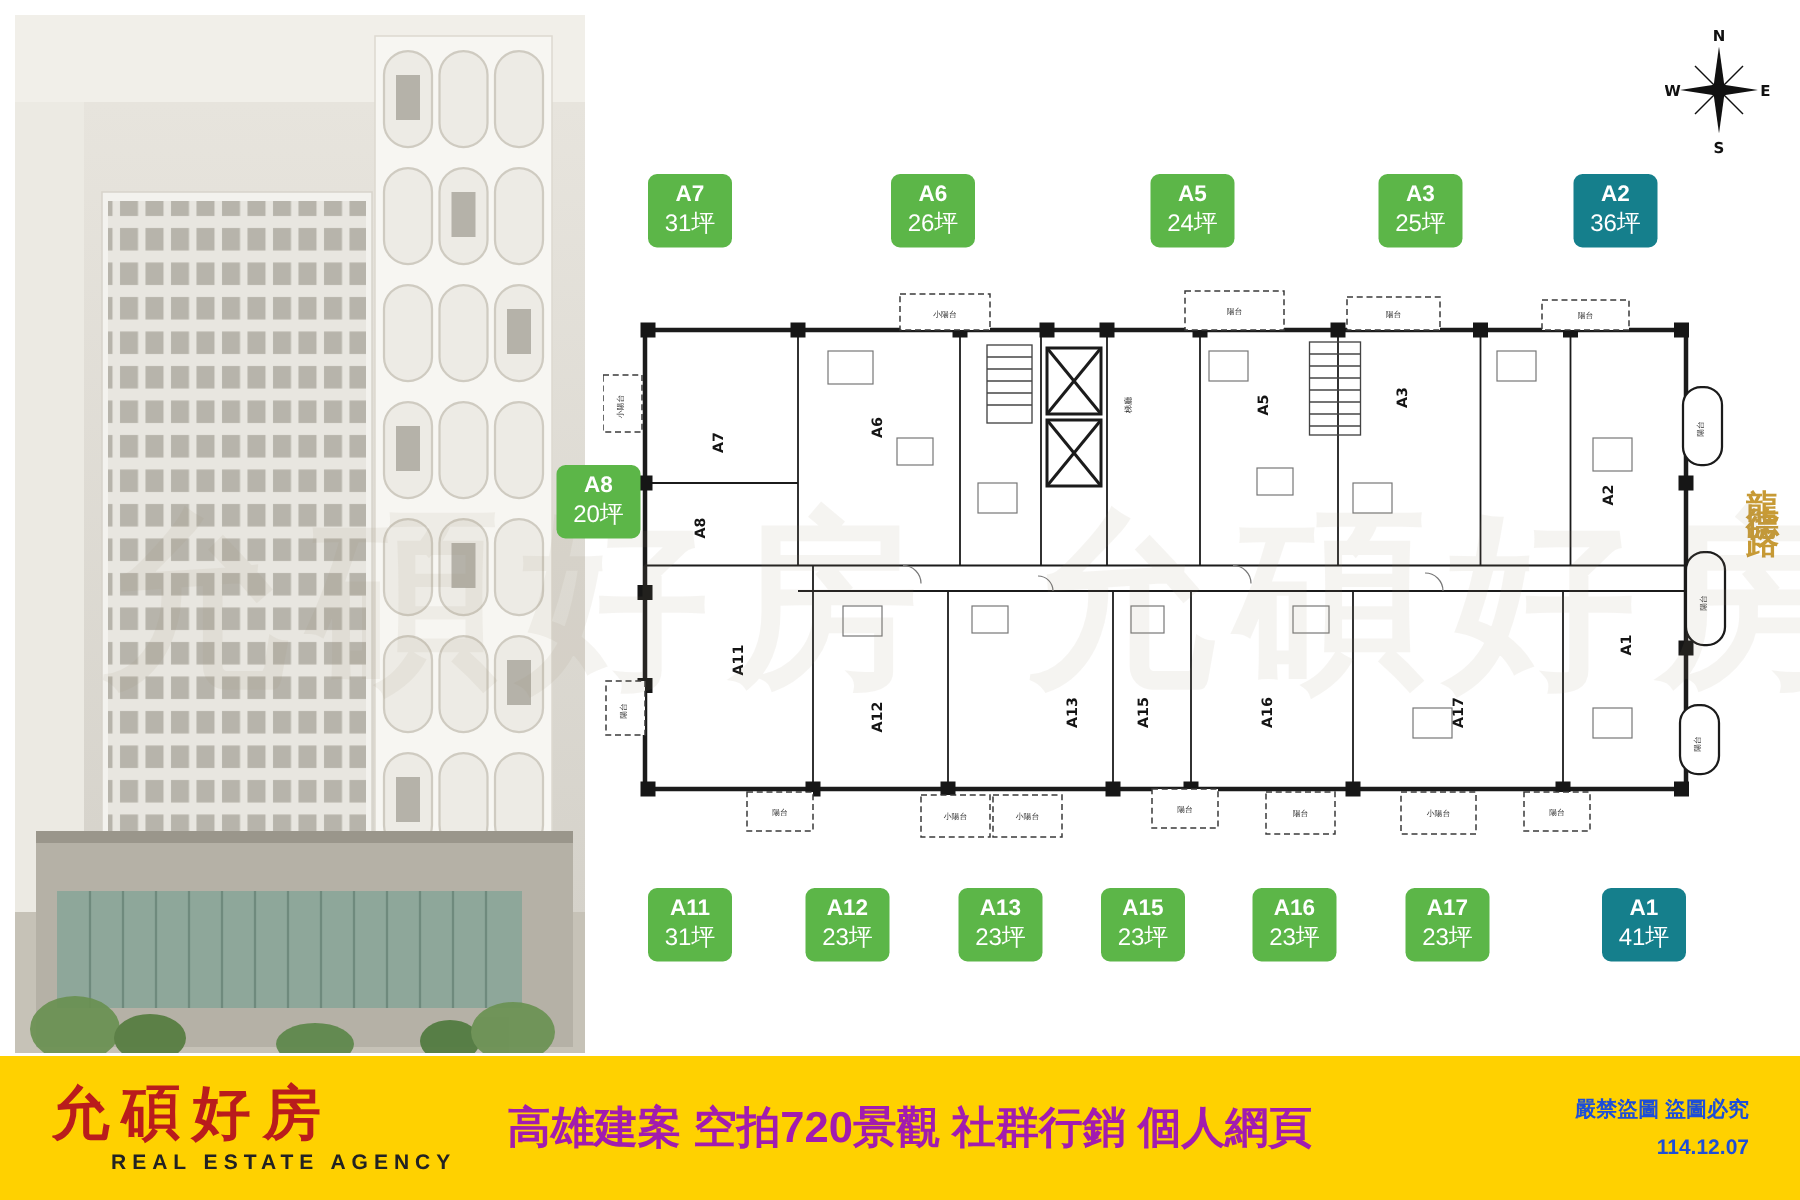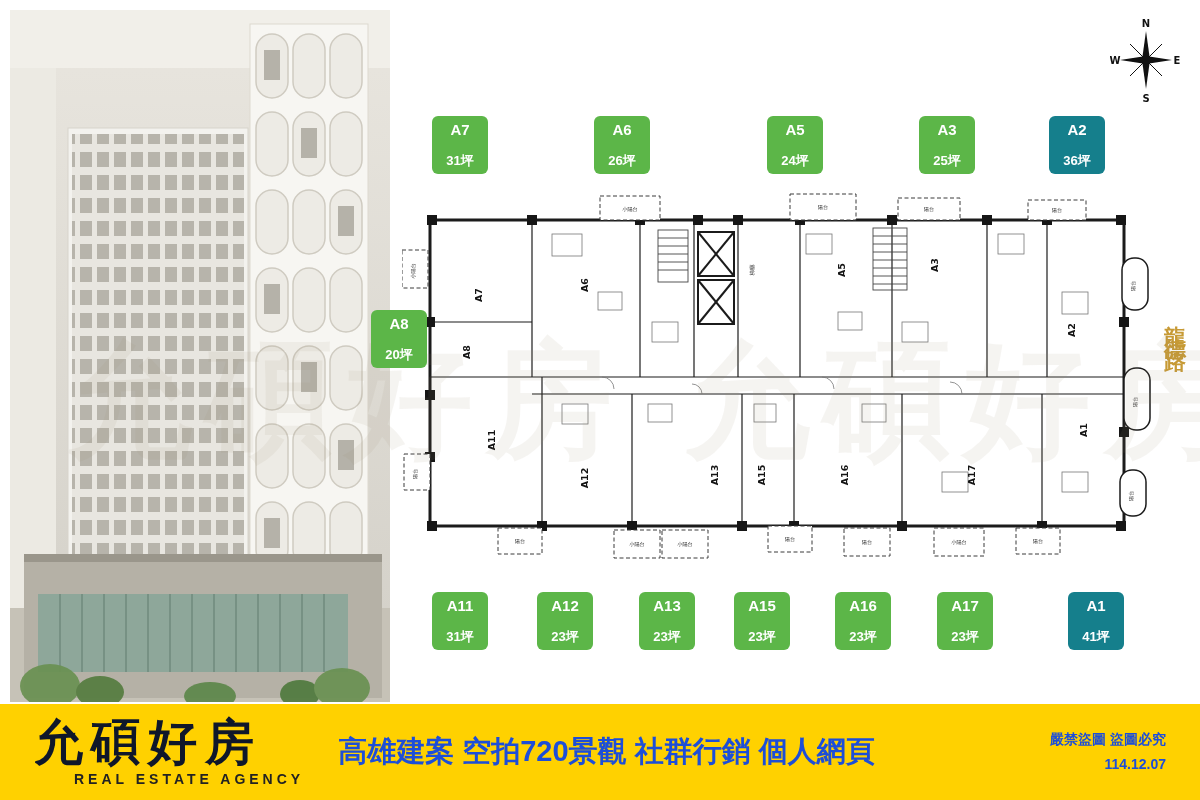--- a/index.html
+++ b/index.html
@@ -17,29 +17,29 @@
   
   #watermark{position:absolute;left:26px;top:318px;width:1150px;z-index:4;pointer-events:none;
         font-family:"DejaVu Serif","Liberation Serif",serif;font-size:126px;font-weight:800;
         color:#9b8d72;opacity:0.09;letter-spacing:14px;white-space:nowrap;overflow:hidden;margin-left:40px;}
   
   .badge{position:absolute;z-index:6;width:56px;padding:4px 0 5px 0;border-radius:6px;
          text-align:center;color:#fff;line-height:1.3;}
   .badge-green{background:var(--green,#5cb648);}
   .badge-teal{background:var(--teal,#157f8c);}
   .badge .badge-id{font-size:15px;font-weight:700;}
-  .badge .badge-area{font-size:13px;font-weight:700;margin-top:13px;}
+  .badge .badge-area{font-size:16px;font-weight:400;}
   
   #footer{position:absolute;left:0;bottom:0;width:1200px;height:96px;background:var(--yellow,#ffd100);
           z-index:10;display:flex;align-items:center;box-sizing:border-box;padding:0 34px;gap:28px;}
   #footer .brand-block{flex:0 0 auto;}
-  #footer .brand{font-family:"DejaVu Serif","Liberation Serif",serif;font-size:49px;font-weight:700;
-          letter-spacing:8px;color:#0f172a;line-height:1.05;}
+  #footer .brand{font-family:"DejaVu Serif","Liberation Serif",serif;font-size:39px;font-weight:700;
+          letter-spacing:8px;color:#b91c1c;line-height:1.05;}
   #footer .brand-sub{font-size:14px;letter-spacing:4px;color:#222;font-weight:600;margin-top:3px;margin-left:40px;}
-  #footer .tagline{flex:1 1 auto;font-size:29px;font-weight:800;color:#1d4ed8;white-space:nowrap;
+  #footer .tagline{flex:1 1 auto;font-size:29px;font-weight:800;color:#a21caf;white-space:nowrap;
           padding-left:6px;}
   #footer .right-block{flex:0 0 auto;text-align:right;font-size:14px;font-weight:700;color:#1d4ed8;
           line-height:1.8;}
   svg text{font-family:"DejaVu Sans","Liberation Sans",sans-serif;}
 </style>
 </head>
 <body>
 
 <div id="stage">
 

